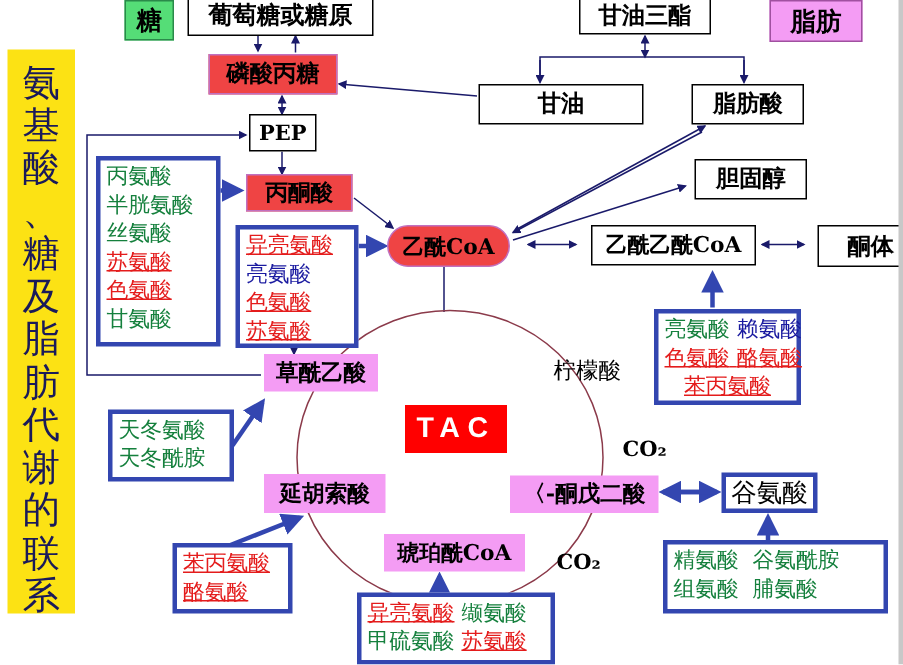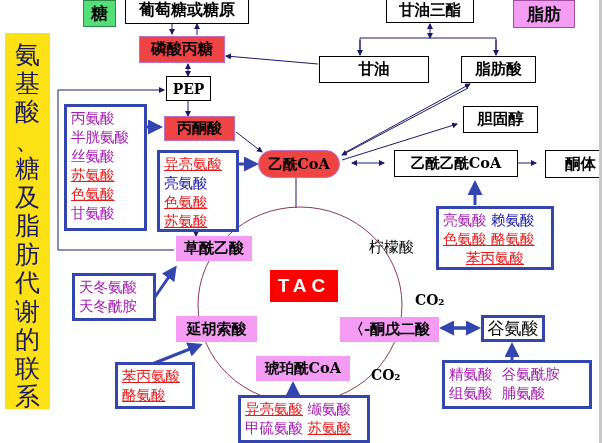--- a/index.html
+++ b/index.html
@@ -6,21 +6,21 @@
   body { width:602px; height:443px; position:relative; overflow:hidden; background:#ffffff;
          font-family: "DejaVu Serif", "Liberation Serif", serif; color:#000; }
   .box { position:absolute; box-sizing:border-box; background:#fff; border:1px solid #000;
          display:flex; align-items:center; justify-content:center; font-size:15px; font-weight:bold; white-space:nowrap; }
   .pink { background:#ef4444; border:1px solid #c070c0; }
   .pink-nb { background:#f49cf4; border:none; }
   .blue-box { position:absolute; box-sizing:border-box; background:#fff; border:3px solid #3346b0;
               font-size:14.5px; line-height:19px; padding:2px 4px; white-space:nowrap; font-family:"DejaVu Sans","Liberation Sans",sans-serif; }
   .red-u { color:#e41c1c; text-decoration:underline; }
   .blue-t { color:#1a1aa0; }
-  .blk { color:#a21caf; }
+  .blk { color:#15803d; }
   svg.lines { position:absolute; left:0; top:0; width:602px; height:443px; pointer-events:none; }
   .sidebar-title { position:absolute; left:5px; top:33px; width:45px; height:376px; background:#fce214;
                    display:flex; flex-direction:column; align-items:center; justify-content:flex-start;
                    padding-top:8px; box-sizing:border-box; font-size:25px; line-height:28.5px; color:#1a1a5a; font-weight:normal; }
   .sidebar-title span { display:block; }
   .label { position:absolute; font-size:14px; font-weight:bold; white-space:nowrap; }
   .tac { position:absolute; left:270px; top:270px; width:68px; height:32px; background:#ff0000;
          display:flex; align-items:center; justify-content:center; font-family:"Liberation Sans","DejaVu Sans",sans-serif;
          font-size:19px; font-weight:bold; letter-spacing:5px; color:#ffffff; }
   .edge { position:absolute; right:0; top:0; width:3px; height:443px; background:#c8c8c8; }
@@ -115,21 +115,21 @@
 <div class="box pink" style="left:139px;top:36px;width:86px;height:27px;font-size:15.5px;">磷酸丙糖</div>
 <div class="box" style="left:166px;top:76px;width:45px;height:25px;font-size:14px;">PEP</div>
 <div class="box pink" style="left:164px;top:116px;width:71px;height:25px;font-size:15px;">丙酮酸</div>
 
 <div class="box" style="left:386px;top:-3px;width:88px;height:26px;font-size:15.5px;">甘油三酯</div>
 <div class="box" style="left:319px;top:56px;width:110px;height:27px;font-size:15.5px;">甘油</div>
 <div class="box" style="left:461px;top:56px;width:75px;height:27px;font-size:15.5px;">脂肪酸</div>
 <div class="box" style="left:463px;top:106px;width:75px;height:27px;font-size:15.5px;">胆固醇</div>
 
 <div class="box pink" style="left:258px;top:150px;width:82px;height:28px;font-size:14.5px;border-radius:14px;">乙酰CoA</div>
-<div class="box" style="left:394px;top:150px;width:124px;height:27px;font-size:14.5px;">乙酰乙酰CoA</div>
+<div class="box" style="left:394px;top:150px;width:110px;height:27px;font-size:14.5px;">乙酰乙酰CoA</div>
 <div class="box" style="left:545px;top:150px;width:71px;height:28px;font-size:15.5px;">酮体</div>
 
 <div class="box pink-nb" style="left:176px;top:236px;width:76px;height:25px;font-size:15px;">草酰乙酸</div>
 <div class="box pink-nb" style="left:176px;top:316px;width:81px;height:26px;font-size:15px;">延胡索酸</div>
 <div class="box pink-nb" style="left:256px;top:356px;width:94px;height:25px;font-size:14.5px;">琥珀酰CoA</div>
 <div class="box pink-nb" style="left:340px;top:317px;width:99px;height:25px;font-size:15px;">〈-酮戊二酸</div>
 
 <div class="label" style="left:369px;top:238px;font-size:15px;font-weight:normal;">柠檬酸</div>
 <div class="label" style="left:415px;top:292px;font-size:14px;">CO₂</div>
 <div class="label" style="left:371px;top:367px;font-size:14px;">CO₂</div>
@@ -147,21 +147,21 @@
   <div class="blk">甘氨酸</div>
 </div>
 
 <div class="blue-box" style="left:157px;top:150px;width:82px;height:82px;">
   <div class="red-u">异亮氨酸</div>
   <div class="blue-t">亮氨酸</div>
   <div class="red-u">色氨酸</div>
   <div class="red-u">苏氨酸</div>
 </div>
 
-<div class="blue-box" style="left:436px;top:206px;width:118px;height:64px;">
+<div class="blue-box" style="left:436px;top:206px;width:98px;height:64px;">
   <div><span class="blk">亮氨酸</span> <span class="blue-t">赖氨酸</span></div>
   <div class="red-u"><span>色氨酸</span> <span>酪氨酸</span></div>
   <div class="red-u" style="text-align:center;"><span>苯丙氨酸</span></div>
 </div>
 
 <div class="blue-box" style="left:72px;top:273px;width:84px;height:48px;">
   <div class="blk">天冬氨酸</div>
   <div class="blk">天冬酰胺</div>
 </div>
 

